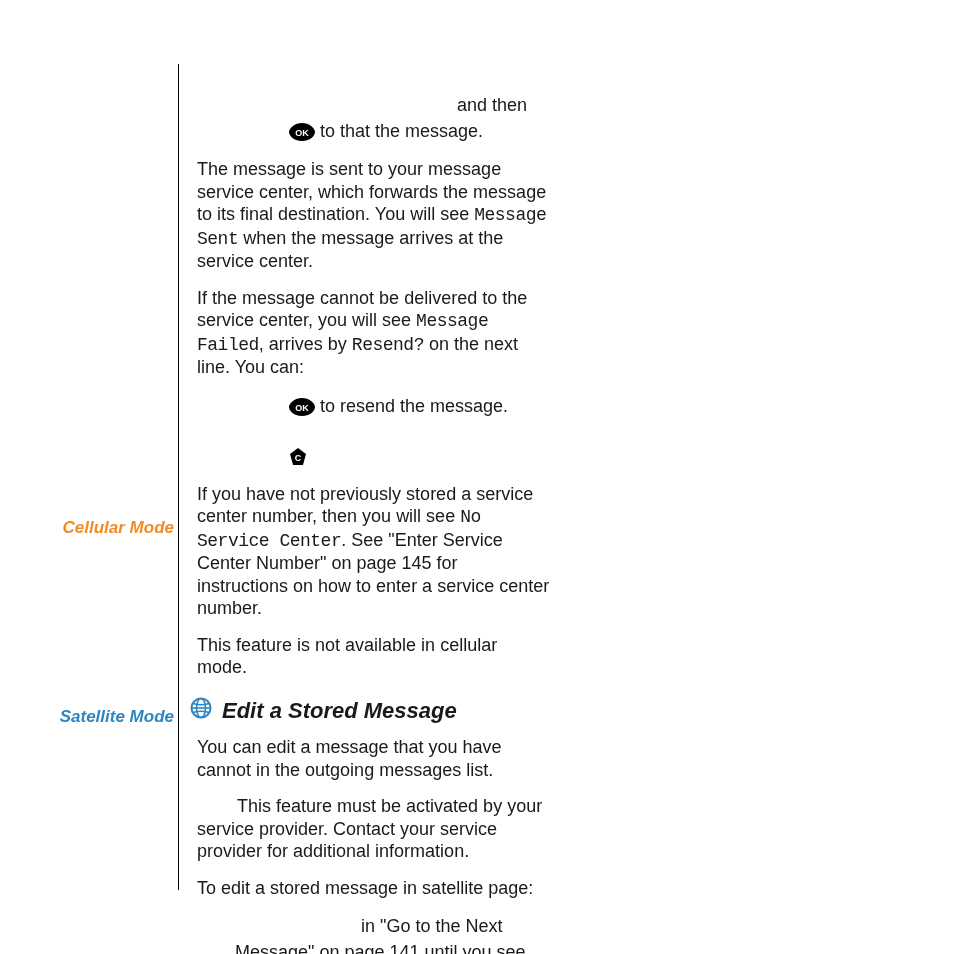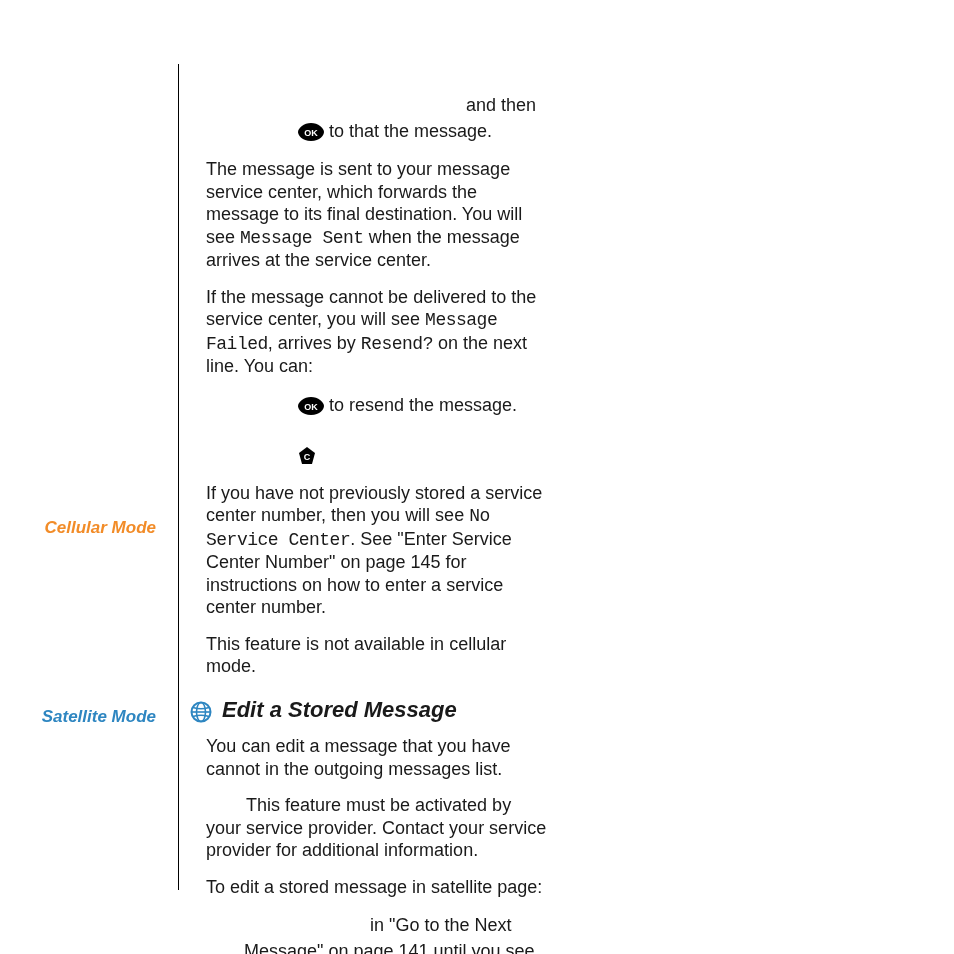--- a/index.html
+++ b/index.html
@@ -23,21 +23,21 @@
     left: 0;
     top: 0;
     width: 178px;
     height: 100%;
     text-align: right;
     padding-right: 8px;
     box-sizing: border-box;
   }
   .side-label {
     position: absolute;
-    right: 22px;
+    right: 4px;
     font-weight: 700;
     font-style: italic;
     font-size: 17px;
     white-space: nowrap;
   }
   .orange { color: #f28c28; }
   .blue   { color: #2e86c1; }
   .rule {
     position: absolute;
     left: 178px;
@@ -46,35 +46,35 @@
     bottom: 64px;
     background: #000;
   }
   .content {
     position: absolute;
     left: 190px;
     top: 92px;
     width: 360px;
   }
   .content p {
-    margin: 0 0 14px 16px;
+    margin: 0 0 14px 7px;
   }
   .indent {
     padding-left: 38px;
   }
   .indent2 {
     padding-left: 92px;
   }
   .mono {
     font-family: "Courier New", Courier, monospace;
     letter-spacing: -0.5px;
   }
   .heading-row {
     display: flex;
-    align-items: flex-end;
+    align-items: flex-start;
     gap: 10px;
     margin: 18px 0 12px 0;
   }
   .heading-text {
     font-weight: 700;
     font-style: italic;
     font-size: 22px;
   }
   .icon {
     display: inline-block;

